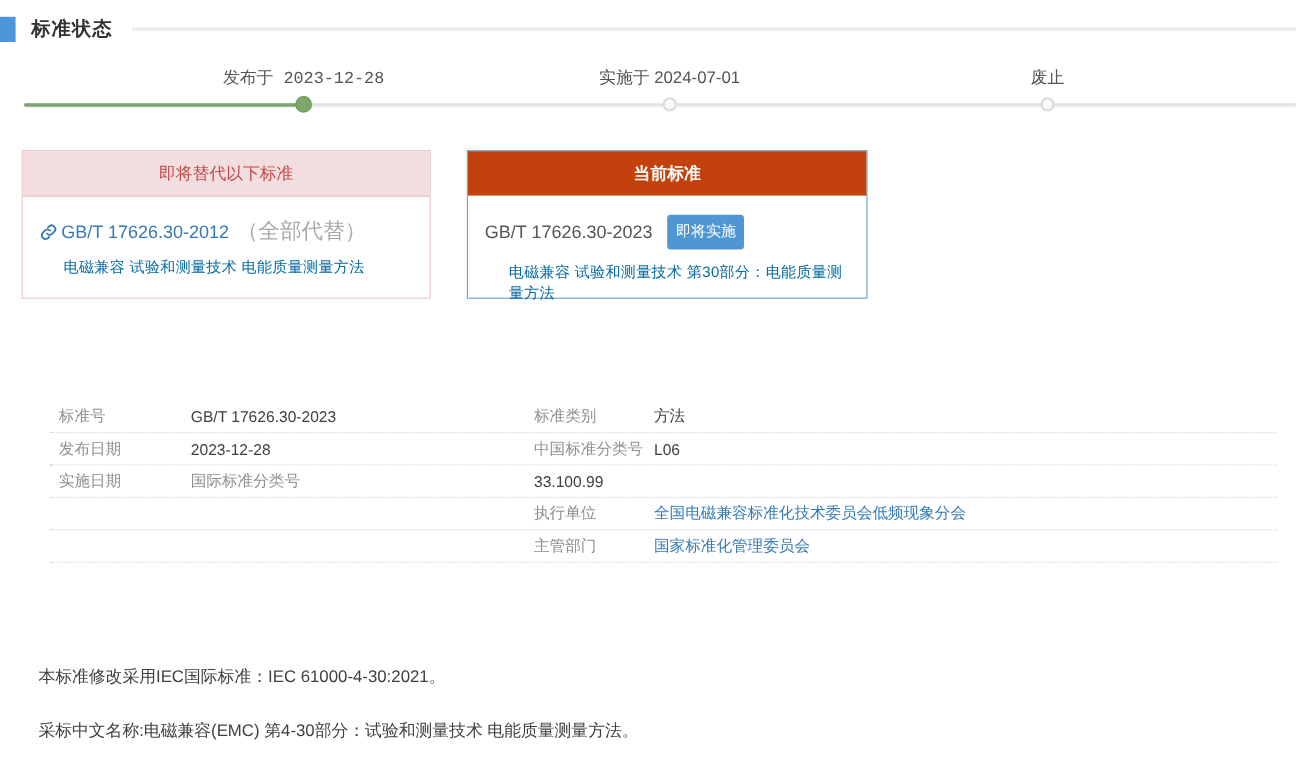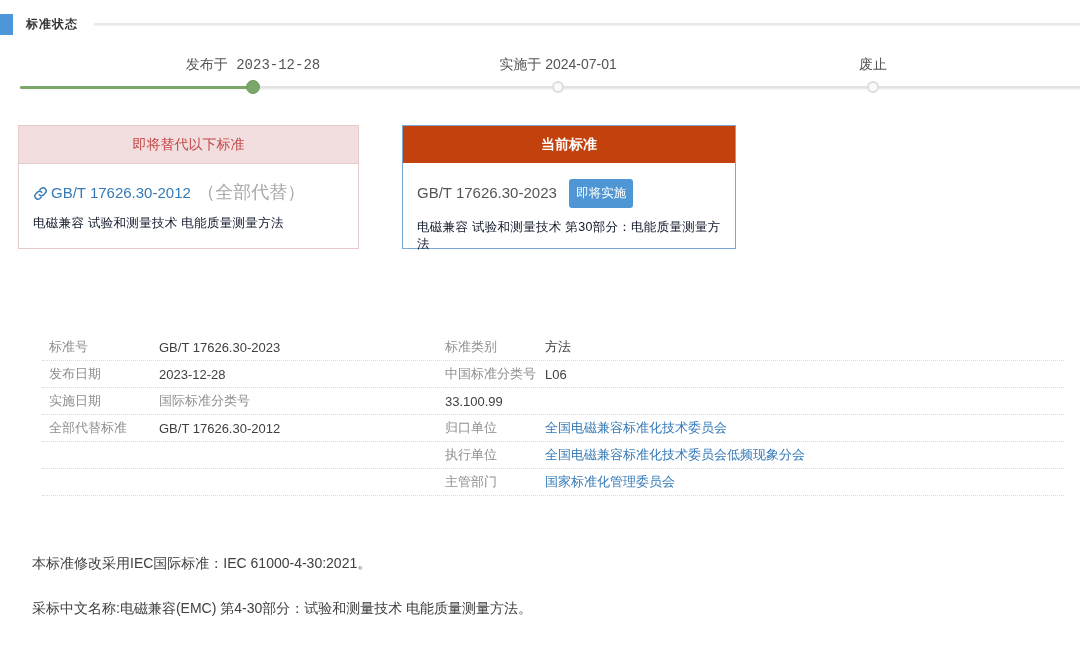--- a/index.html
+++ b/index.html
@@ -2,47 +2,47 @@
 <html><head>
 <meta charset="utf-8">
 <style>
   html,body{margin:0;padding:0;background:#fff;}
   body{font-family:"Liberation Sans","DejaVu Sans",sans-serif;}
   #page{position:relative;width:1080px;height:645px;background:#fff;overflow:hidden;}
 
   
   .sec-head{position:absolute;left:0;right:0;display:flex;align-items:center;height:22px;}
   .sec-marker{width:13px;height:21px;background:#4d96d9;margin-right:13px;flex:0 0 auto;}
-  .sec-title{font-size:12px;font-weight:bold;color:#333;letter-spacing:1px;white-space:nowrap;}
+  .sec-title{font-size:16px;font-weight:bold;color:#333;letter-spacing:1px;white-space:nowrap;}
   .sec-line{flex:1;height:2px;background:#e9e9e9;margin-left:16px;box-shadow:0 1px 1px rgba(0,0,0,0.06);}
 
   
   #timeline{position:absolute;top:50px;left:0;right:0;height:55px;}
   .tl-line{position:absolute;top:36px;left:20px;right:0;height:2px;background:#e3e3e3;box-shadow:0 1px 2px rgba(0,0,0,0.12);}
   .tl-line-done{position:absolute;top:36px;left:20px;width:234px;height:3px;background:#7ca76b;border-radius:2px;}
   .tl-label{position:absolute;top:6px;transform:translateX(-50%);font-size:14px;color:#555;white-space:nowrap;}
   .tl-dot{position:absolute;top:31px;width:12px;height:12px;border-radius:50%;box-sizing:border-box;}
   .tl-dot.done{background:#7ca76b;border:1px solid #6d9a5c;width:14px;height:14px;top:30px;}
   .tl-dot.pending{background:#fafafa;border:2px solid #ddd;}
 
   
-  #cards{position:absolute;top:125px;left:18px;display:flex;gap:43px;}
+  #cards{position:absolute;top:125px;left:18px;display:flex;gap:30px;}
   .card{box-sizing:border-box;height:124px;background:#fff;}
   .card-replace{width:341px;border:1px solid #e9caca;}
   .card-current{width:334px;border:1px solid #74a9d8;}
   .card-head{height:37px;line-height:37px;text-align:center;font-size:14px;}
   .card-replace .card-head{background:#f2dede;color:#c34a4a;border-bottom:1px solid #e9caca;}
   .card-current .card-head{background:#c2410c;color:#fff;font-weight:bold;}
   .card-body{padding:16px 14px 0 14px;}
   .std-link{color:#357ab7;font-size:15px;text-decoration:none;cursor:pointer;}
   .link-icon-svg{vertical-align:-3px;margin-right:3px;}
   .replace-note{color:#a9a9a9;font-size:18px;margin-left:2px;}
   .std-code{color:#555;font-size:15px;}
   .badge{display:inline-block;margin-left:8px;background:#4f97d4;color:#fff;font-size:12.5px;padding:6px 7px;border-radius:3px;vertical-align:1px;}
-  .card-desc{margin-top:11px;color:#0f172a;font-size:12.5px;letter-spacing:0.3px;}
+  .card-desc{margin-top:11px;color:#0369a1;font-size:12.5px;letter-spacing:0.3px;margin-left:20px;}
 
   
   #info-table{position:absolute;top:334px;left:18px;right:16px;margin-left:24px;}
   .info-row{display:grid;grid-template-columns:110px 286px 100px 1fr;align-items:center;height:26px;border-bottom:1px dotted #d9d9d9;font-size:13px;}
   .cell{padding-left:7px;white-space:nowrap;overflow:hidden;}
   .cell.lab{color:#8f8f8f;}
   .cell.val{color:#404040;}
   .cell.val.link{color:#357ab7;cursor:pointer;}
 
   
@@ -110,26 +110,20 @@
       <div class="cell val">2023-12-28</div>
       <div class="cell lab">中国标准分类号</div>
       <div class="cell val">L06</div>
     </div>
     <div class="info-row">
       <div class="cell lab">实施日期</div>
       <div class="cell lab">国际标准分类号</div>
       <div class="cell val">33.100.99</div>
     </div>
     <div class="info-row">
-      <div class="cell lab">全部代替标准</div>
-      <div class="cell val">GB/T 17626.30-2012</div>
-      <div class="cell lab">归口单位</div>
-      <div class="cell val link">全国电磁兼容标准化技术委员会</div>
-    </div>
-    <div class="info-row">
       <div class="cell lab"></div>
       <div class="cell val"></div>
       <div class="cell lab">执行单位</div>
       <div class="cell val link">全国电磁兼容标准化技术委员会低频现象分会</div>
     </div>
     <div class="info-row">
       <div class="cell lab"></div>
       <div class="cell val"></div>
       <div class="cell lab">主管部门</div>
       <div class="cell val link">国家标准化管理委员会</div>

